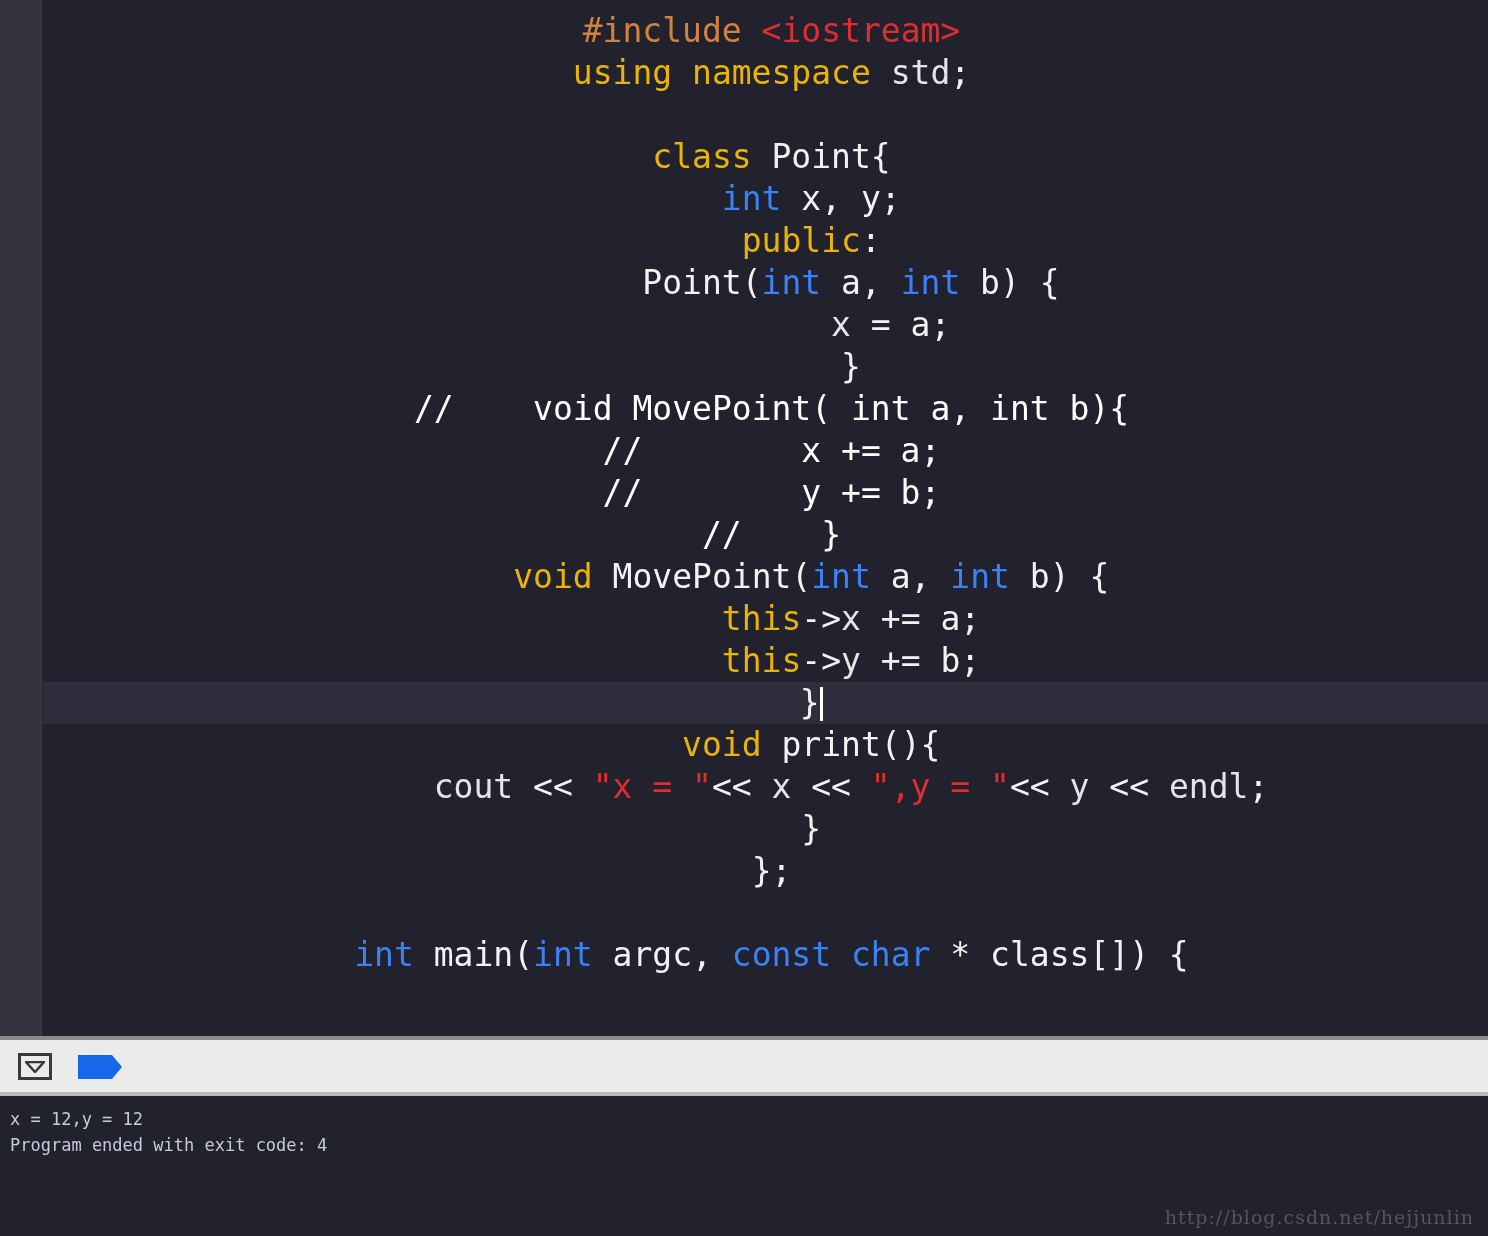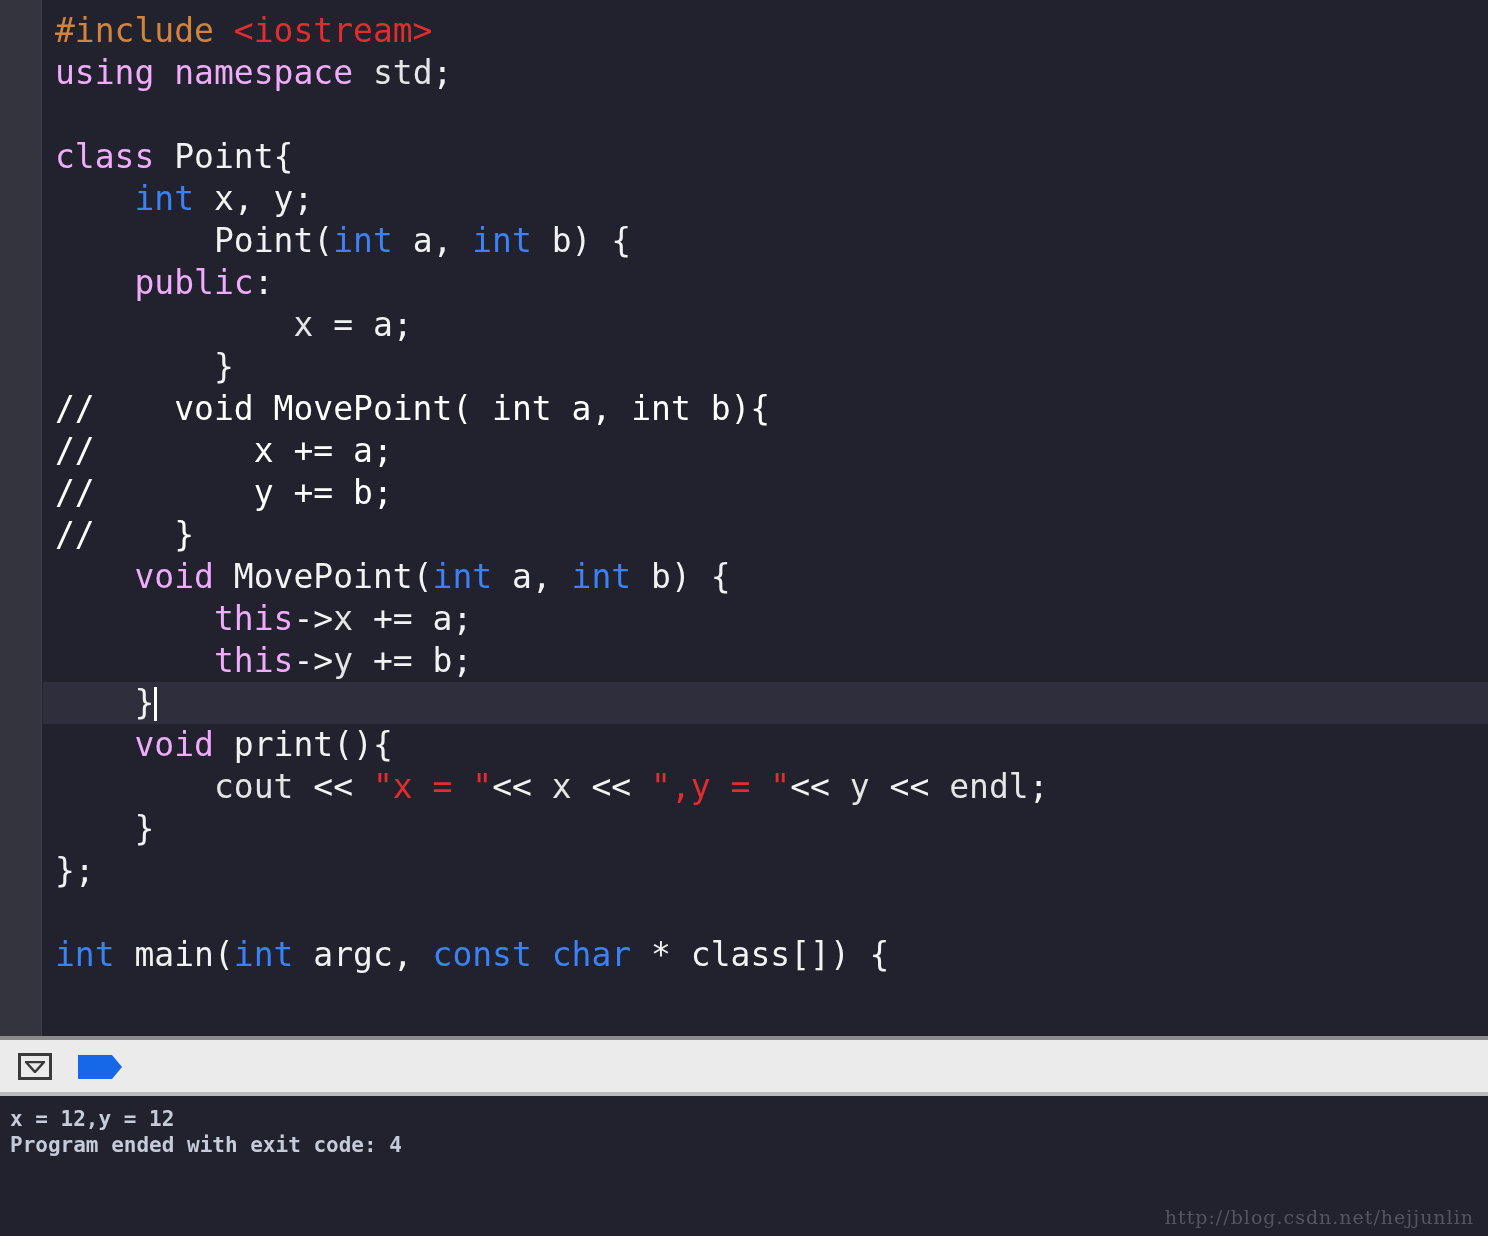--- a/index.html
+++ b/index.html
@@ -23,20 +23,21 @@
 
   
   .editor-pane {
     position: absolute;
     left: 0;
     top: 0;
     width: 1488px;
     height: 1036px;
     background: #22222e;
     overflow: hidden;
+    text-align: center;
   }
   .gutter {
     position: absolute;
     left: 0;
     top: 0;
     width: 42px;
     height: 1036px;
     background: #34343f;
     border-right: 1px solid #3d3d49;
     box-sizing: border-box;
@@ -130,62 +131,62 @@
     left: 0;
     top: 1096px;
     width: 1488px;
     height: 140px;
     background: #22222e;
     padding: 10px 0 0 10px;
     box-sizing: border-box;
   }
   .console-line {
     font-family: "DejaVu Sans Mono", monospace;
-    font-size: 21px;
+    font-size: 17px;
     line-height: 26px;
-    font-weight: bold;
+    font-weight: normal;
     color: #c5cbd8;
     white-space: pre;
   }
 
   
   .watermark {
     position: absolute;
     right: 14px;
     bottom: 8px;
     font-family: "DejaVu Serif", serif;
     font-size: 19px;
     color: #55555f;
     letter-spacing: 1px;
     white-space: pre;
   }
 </style>
 <style>.t-pre{color:#d2833c;}
 .t-hdr{color:#e02e2e;}
-.t-kw{color:#f0abfc;}
+.t-kw{color:#eab308;}
 .t-type{color:#3b82f6;}
 .t-ident{color:#e5e5e5;}
 .t-cmt{color:#ffffff;}
 .t-str{color:#e02e2e;}
 .t-plain{color:#f2f2f2;}.code-line.active{background:#2e2e3c;}.console{background:#22222e;}.console-line{color:#c5cbd8;}.toolbar{background:#ebebeb;}</style></head>
 <body>
 
 <div id="app">
 
   <div class="editor-pane">
     <div class="gutter"></div>
     <div class="code-area">
       <div class="code-lines" id="code-lines">
           <div class="code-line"><span class="t-pre">#include </span><span class="t-hdr">&lt;iostream&gt;</span></div>
           <div class="code-line"><span class="t-kw">using namespace </span><span class="t-ident">std</span><span class="t-plain">;</span></div>
           <div class="code-line"></div>
           <div class="code-line"><span class="t-kw">class </span><span class="t-plain">Point{</span></div>
           <div class="code-line"><span class="t-plain">    </span><span class="t-type">int</span><span class="t-plain"> x, y;</span></div>
+          <div class="code-line"><span class="t-plain">    </span><span class="t-kw">public</span><span class="t-plain">:</span></div>
           <div class="code-line"><span class="t-plain">        Point(</span><span class="t-type">int</span><span class="t-plain"> a, </span><span class="t-type">int</span><span class="t-plain"> b) {</span></div>
-          <div class="code-line"><span class="t-plain">    </span><span class="t-kw">public</span><span class="t-plain">:</span></div>
           <div class="code-line"><span class="t-plain">            </span><span class="t-ident">x</span><span class="t-plain"> = a;</span></div>
           <div class="code-line"><span class="t-plain">        }</span></div>
           <div class="code-line"><span class="t-cmt">//    void MovePoint( int a, int b){</span></div>
           <div class="code-line"><span class="t-cmt">//        x += a;</span></div>
           <div class="code-line"><span class="t-cmt">//        y += b;</span></div>
           <div class="code-line"><span class="t-cmt">//    }</span></div>
           <div class="code-line"><span class="t-plain">    </span><span class="t-kw">void</span><span class="t-plain"> MovePoint(</span><span class="t-type">int</span><span class="t-plain"> a, </span><span class="t-type">int</span><span class="t-plain"> b) {</span></div>
           <div class="code-line"><span class="t-plain">        </span><span class="t-kw">this</span><span class="t-plain">-&gt;</span><span class="t-ident">x</span><span class="t-plain"> += a;</span></div>
           <div class="code-line"><span class="t-plain">        </span><span class="t-kw">this</span><span class="t-plain">-&gt;</span><span class="t-ident">y</span><span class="t-plain"> += b;</span></div>
           <div class="code-line active"><span class="t-plain">    }</span><span class="caret"></span></div>

